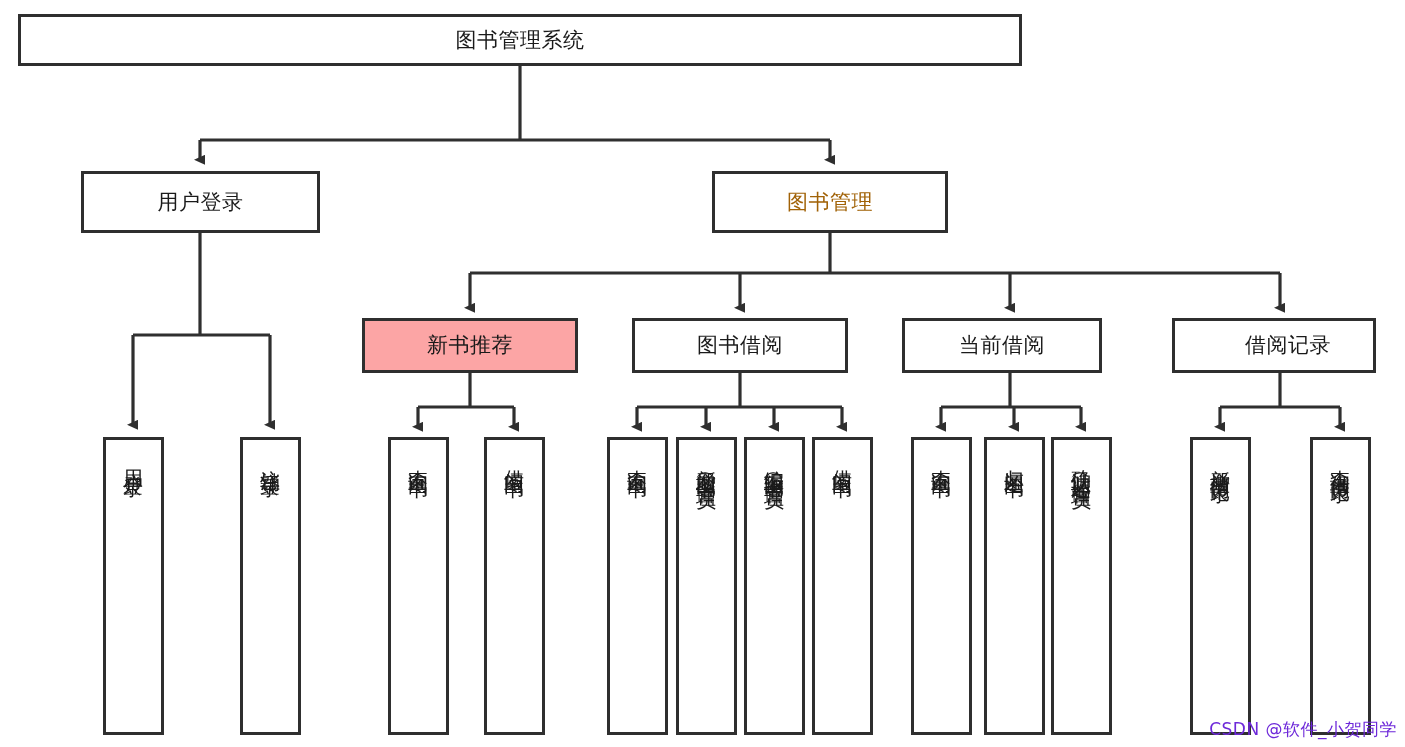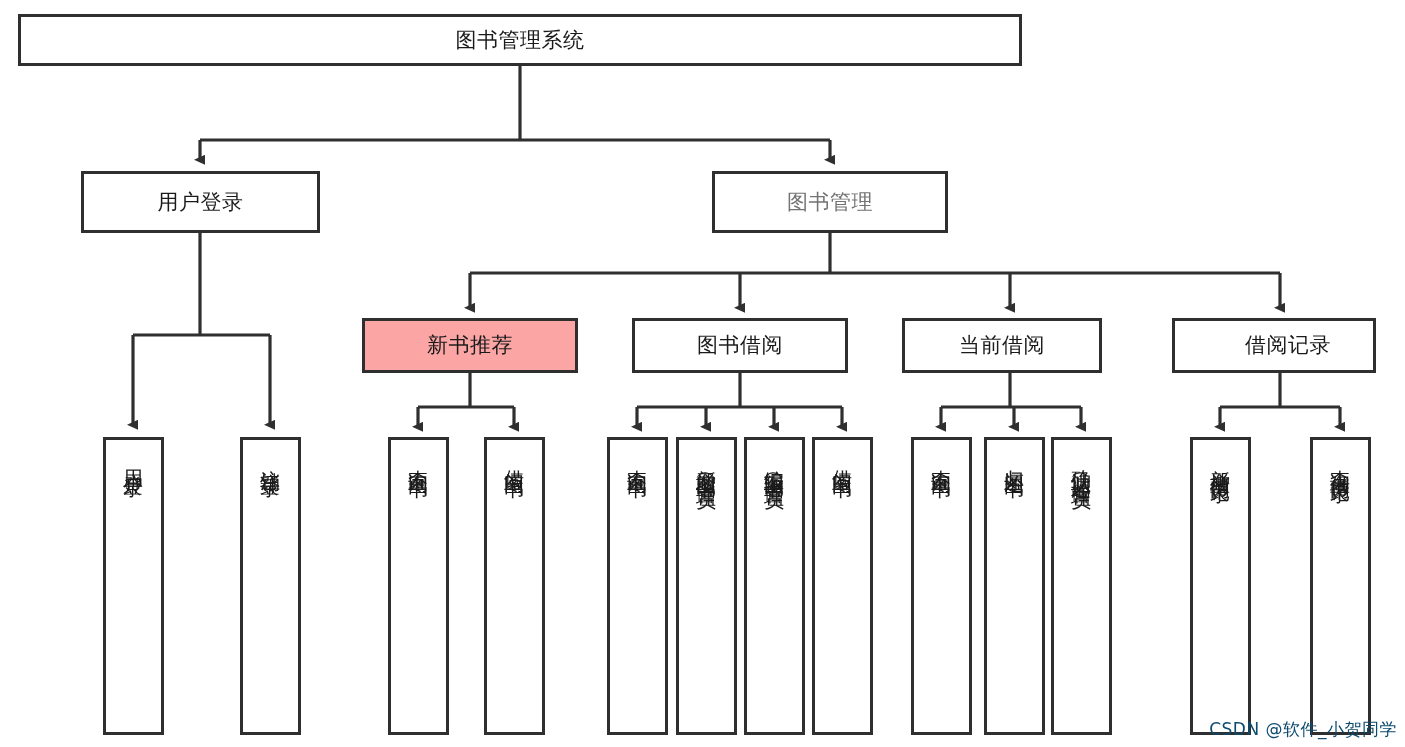--- a/index.html
+++ b/index.html
@@ -126,21 +126,21 @@
   </svg>
 
   <div class="node" id="node-root" style="left: 18px; top: 14px; width: 1004px; height: 52px; border-color: rgb(47, 47, 47); background: rgb(255, 255, 255);">
     <span class="node-label" style="color: rgb(26, 26, 26);">图书管理系统</span>
   </div>
 
   <div class="node" id="node-l2-0" style="left: 81px; top: 171px; width: 239px; height: 62px; border-color: rgb(47, 47, 47); background: rgb(255, 255, 255);">
     <span class="node-label" style="color: rgb(26, 26, 26);">用户登录</span>
   </div>
   <div class="node" id="node-l2-1" style="left: 712px; top: 171px; width: 236px; height: 62px; border-color: rgb(47, 47, 47); background: rgb(255, 255, 255);">
-    <span class="node-label" style="color: #737373;">图书管理</span>
+    <span class="node-label" style="color: #a16207;">图书管理</span>
   </div>
 
   <div class="node" id="node-l3-0" style="left: 362px; top: 318px; width: 216px; height: 55px; border-color: rgb(47, 47, 47); background: #fca5a5;">
     <span class="node-label" style="color: rgb(26, 26, 26);">新书推荐</span>
   </div>
   <div class="node" id="node-l3-1" style="left: 632px; top: 318px; width: 216px; height: 55px; border-color: rgb(47, 47, 47); background: rgb(255, 255, 255);">
     <span class="node-label" style="color: rgb(26, 26, 26);">图书借阅</span>
   </div>
   <div class="node" id="node-l3-2" style="left: 902px; top: 318px; width: 200px; height: 55px; border-color: rgb(47, 47, 47); background: rgb(255, 255, 255);">
     <span class="node-label" style="color: rgb(26, 26, 26);">当前借阅</span>
@@ -182,15 +182,15 @@
   <div class="node leaf" id="node-leaf-10" style="left: 1051px; top: 437px; width: 61px; height: 298px; border-color: rgb(47, 47, 47); background: rgb(255, 255, 255);">
     <span class="node-label" style="color: rgb(26, 26, 26);">确认归还（管理员）</span>
   </div>
   <div class="node leaf" id="node-leaf-11" style="left: 1190px; top: 437px; width: 61px; height: 298px; border-color: rgb(47, 47, 47); background: rgb(255, 255, 255);">
     <span class="node-label" style="color: rgb(26, 26, 26);">新增借阅记录</span>
   </div>
   <div class="node leaf" id="node-leaf-12" style="left: 1310px; top: 437px; width: 61px; height: 298px; border-color: rgb(47, 47, 47); background: rgb(255, 255, 255);">
     <span class="node-label" style="color: rgb(26, 26, 26);">查询借阅记录</span>
   </div>
 
-  <div class="watermark" style="color: #0c4a6e; margin-left: 16px;">CSDN @软件_小贺同学</div>
+  <div class="watermark" style="color: #6d28d9; margin-left: 16px;">CSDN @软件_小贺同学</div>
 
 </div>
 
 </body></html>

